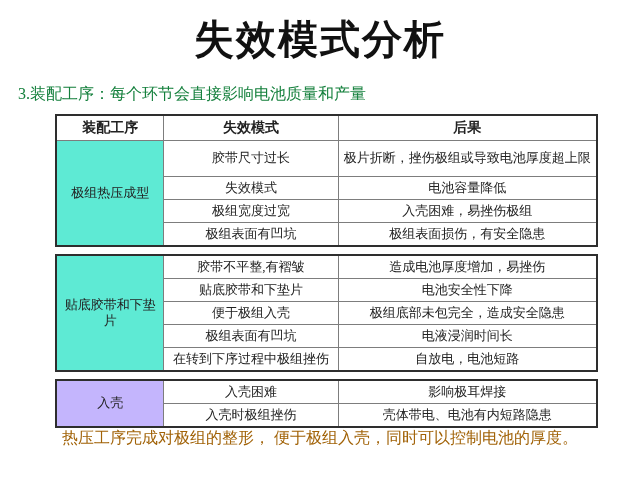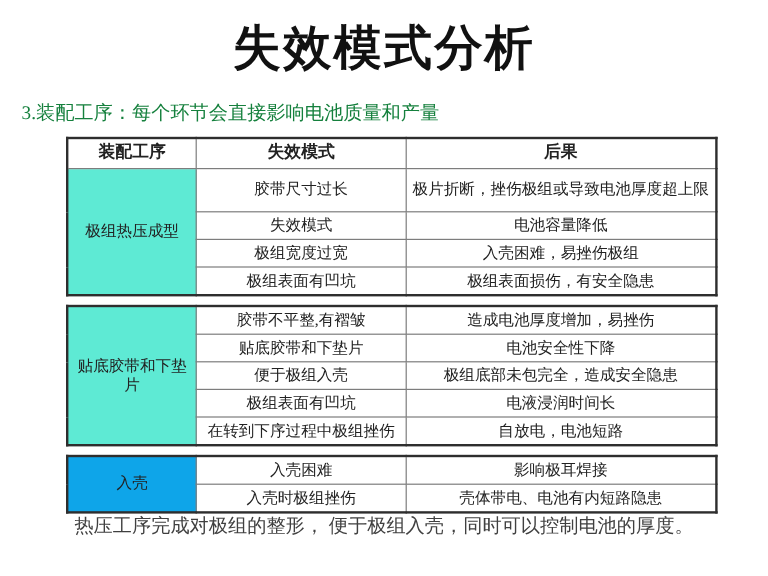--- a/index.html
+++ b/index.html
@@ -57,27 +57,27 @@
     height:22px;
     background:#ffffff;
   }
   table.fmea td{height:20px;}
   table.fmea tr.tall td{height:33px;}
   td.proc{
     font-size:13.5px;
     color:#333333;
   }
   td.orange{background:#5eead4;}
-  td.blue{background:#0ea5e9;}
+  td.blue{background:#c4b5fd;}
   .footer{
     position:absolute;
     top:428px;left:0;width:640px;
     text-align:center;
     font-size:16px;
-    color:#404040;
+    color:#a16207;
   }
 </style>
 </head>
 <body>
 
 <div class="slide">
 
   <div class="title">失效模式分析</div>
 
   <div class="subtitle">3.装配工序：每个环节会直接影响电池质量和产量</div>

